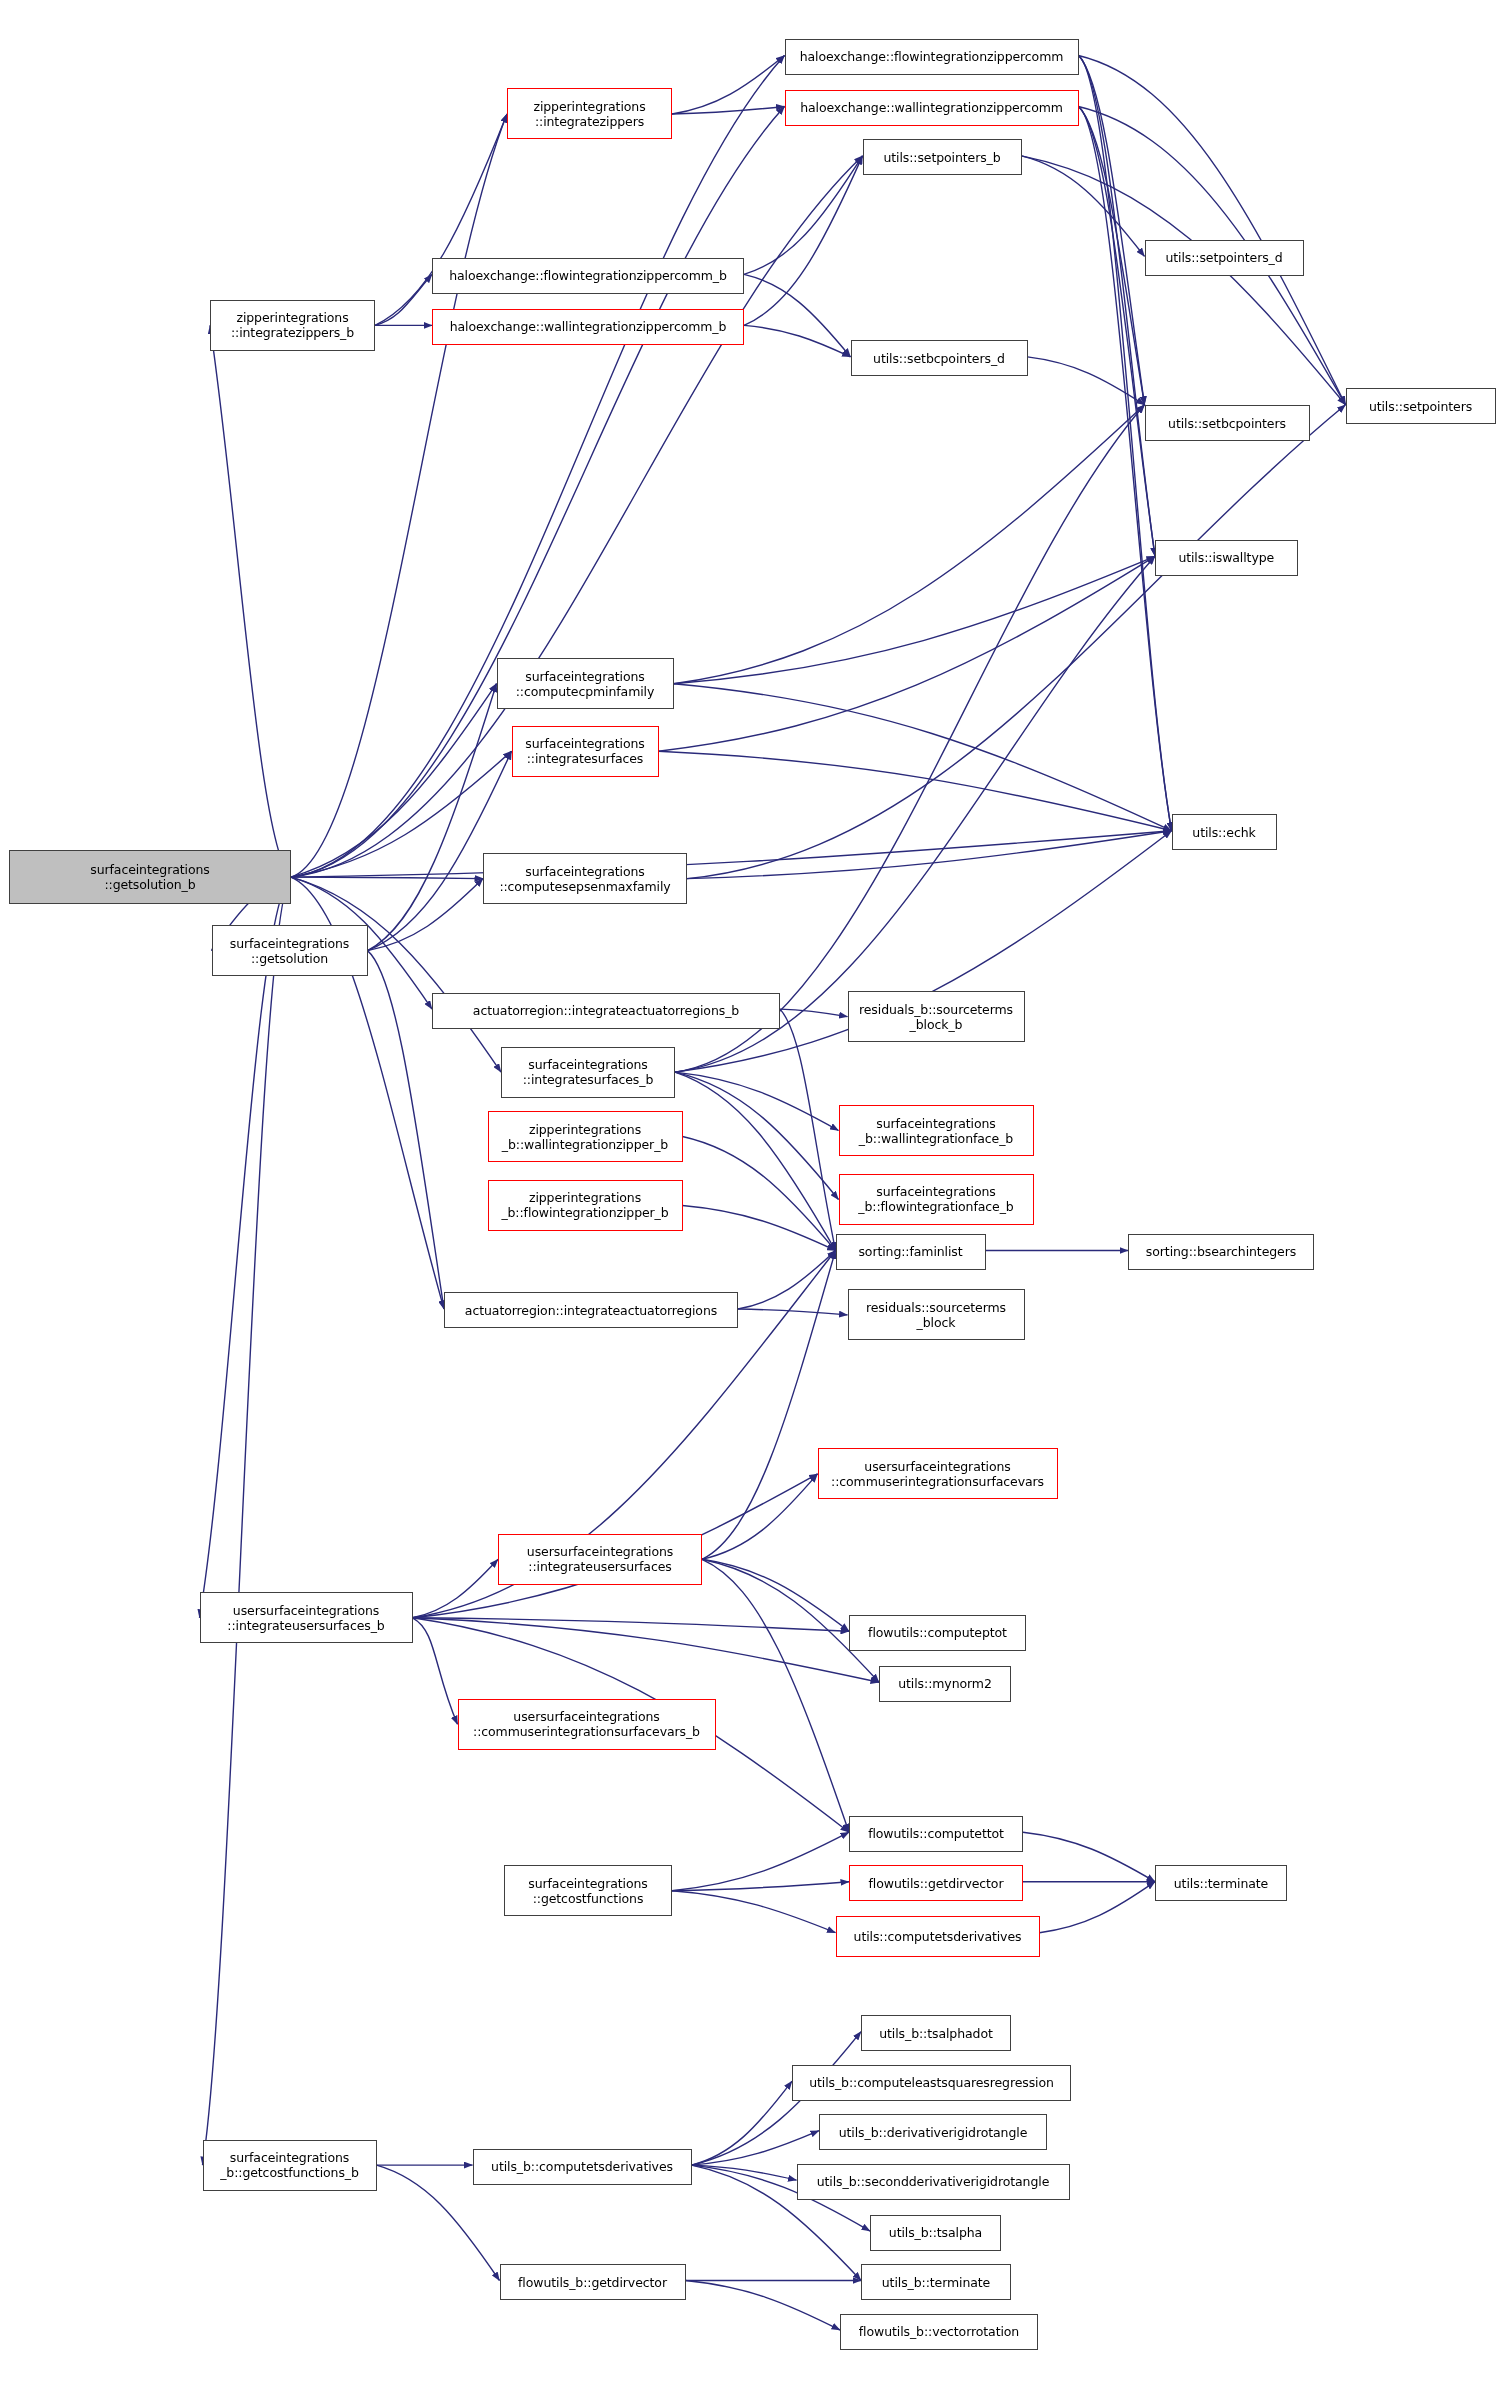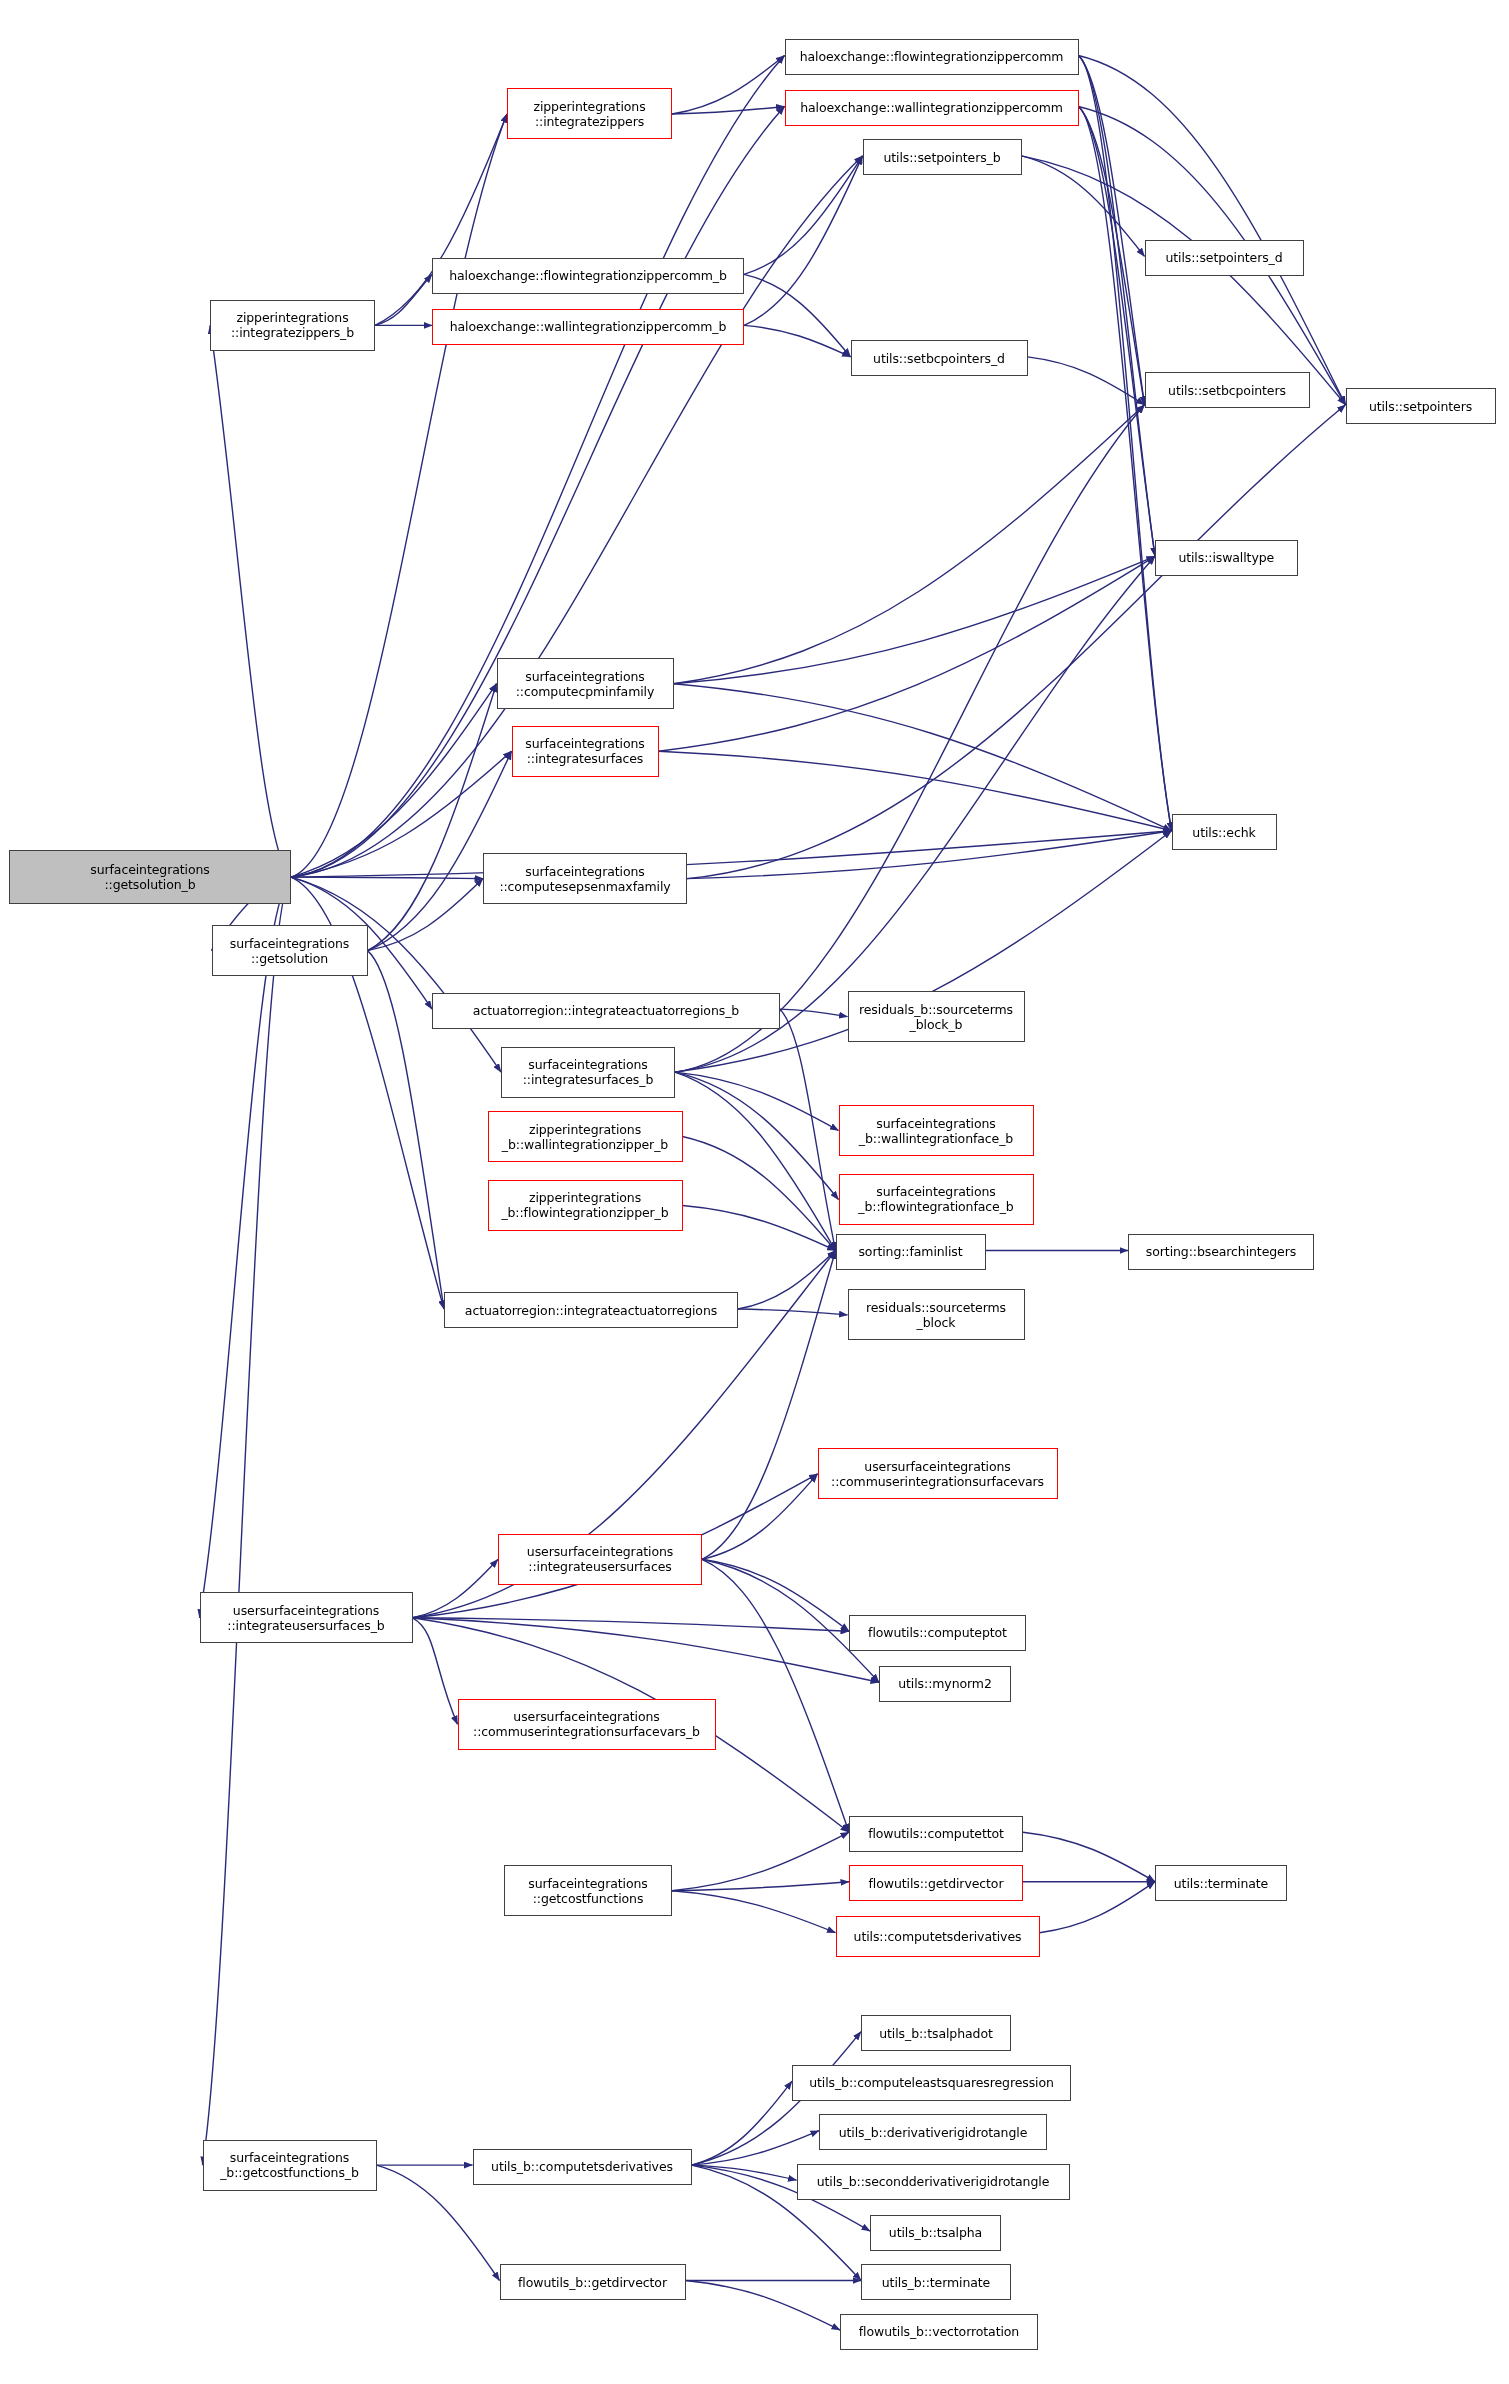--- a/index.html
+++ b/index.html
@@ -142,21 +142,21 @@
     <div class="node red" style="left: 507px; top: 88.4629px; width: 165px; height: 50.9786px;"><span>zipperintegrations
 ::integratezippers</span></div>
     <div class="node red" style="left: 784.5px; top: 89.9623px; width: 294px; height: 32.9862px;"><span>haloexchange::wallintegrationzippercomm</span></div>
     <div class="node" style="left: 862.5px; top: 139.442px; width: 159px; height: 32.9862px;"><span>utils::setpointers_b</span></div>
     <div class="node" style="left: 1144.5px; top: 239.899px; width: 159px; height: 32.9862px;"><span>utils::setpointers_d</span></div>
     <div class="node" style="left: 432px; top: 257.892px; width: 312px; height: 32.9862px;"><span>haloexchange::flowintegrationzippercomm_b</span></div>
     <div class="node" style="left: 210px; top: 299.874px; width: 165px; height: 50.9786px;"><span>zipperintegrations
 ::integratezippers_b</span></div>
     <div class="node red" style="left: 432px; top: 308.87px; width: 312px; height: 32.9862px; align-items: center;"><span>haloexchange::wallintegrationzippercomm_b</span></div>
     <div class="node" style="left: 850.5px; top: 340.357px; width: 177px; height: 32.9862px;"><span>utils::setbcpointers_d</span></div>
-    <div class="node" style="left: 1144.5px; top: 372px; width: 165px; height: 16px;"><span>utils::setbcpointers</span></div>
+    <div class="node" style="left: 1144.5px; top: 405px; width: 165px; height: 16px;"><span>utils::setbcpointers</span></div>
     <div class="node" style="left: 1345.5px; top: 388.337px; width: 150px; height: 32.9862px;"><span>utils::setpointers</span></div>
     <div class="node" style="left: 1155px; top: 539.774px; width: 142.5px; height: 32.9862px;"><span>utils::iswalltype</span></div>
     <div class="node" style="left: 496.5px; top: 658.224px; width: 177px; height: 50.9786px;"><span>surfaceintegrations
 ::computecpminfamily</span></div>
     <div class="node red" style="left: 511.5px; top: 725.696px; width: 147px; height: 50.9786px;"><span>surfaceintegrations
 ::integratesurfaces</span></div>
     <div class="node" style="left: 1171.5px; top: 814.158px; width: 105px; height: 32.9862px;"><span>utils::echk</span></div>
     <div class="node" style="left: 483px; top: 853.142px; width: 204px; height: 50.9786px;"><span>surfaceintegrations
 ::computesepsenmaxfamily</span></div>
     <div class="node" style="left: 211.5px; top: 925.112px; width: 156px; height: 50.9786px;"><span>surfaceintegrations

